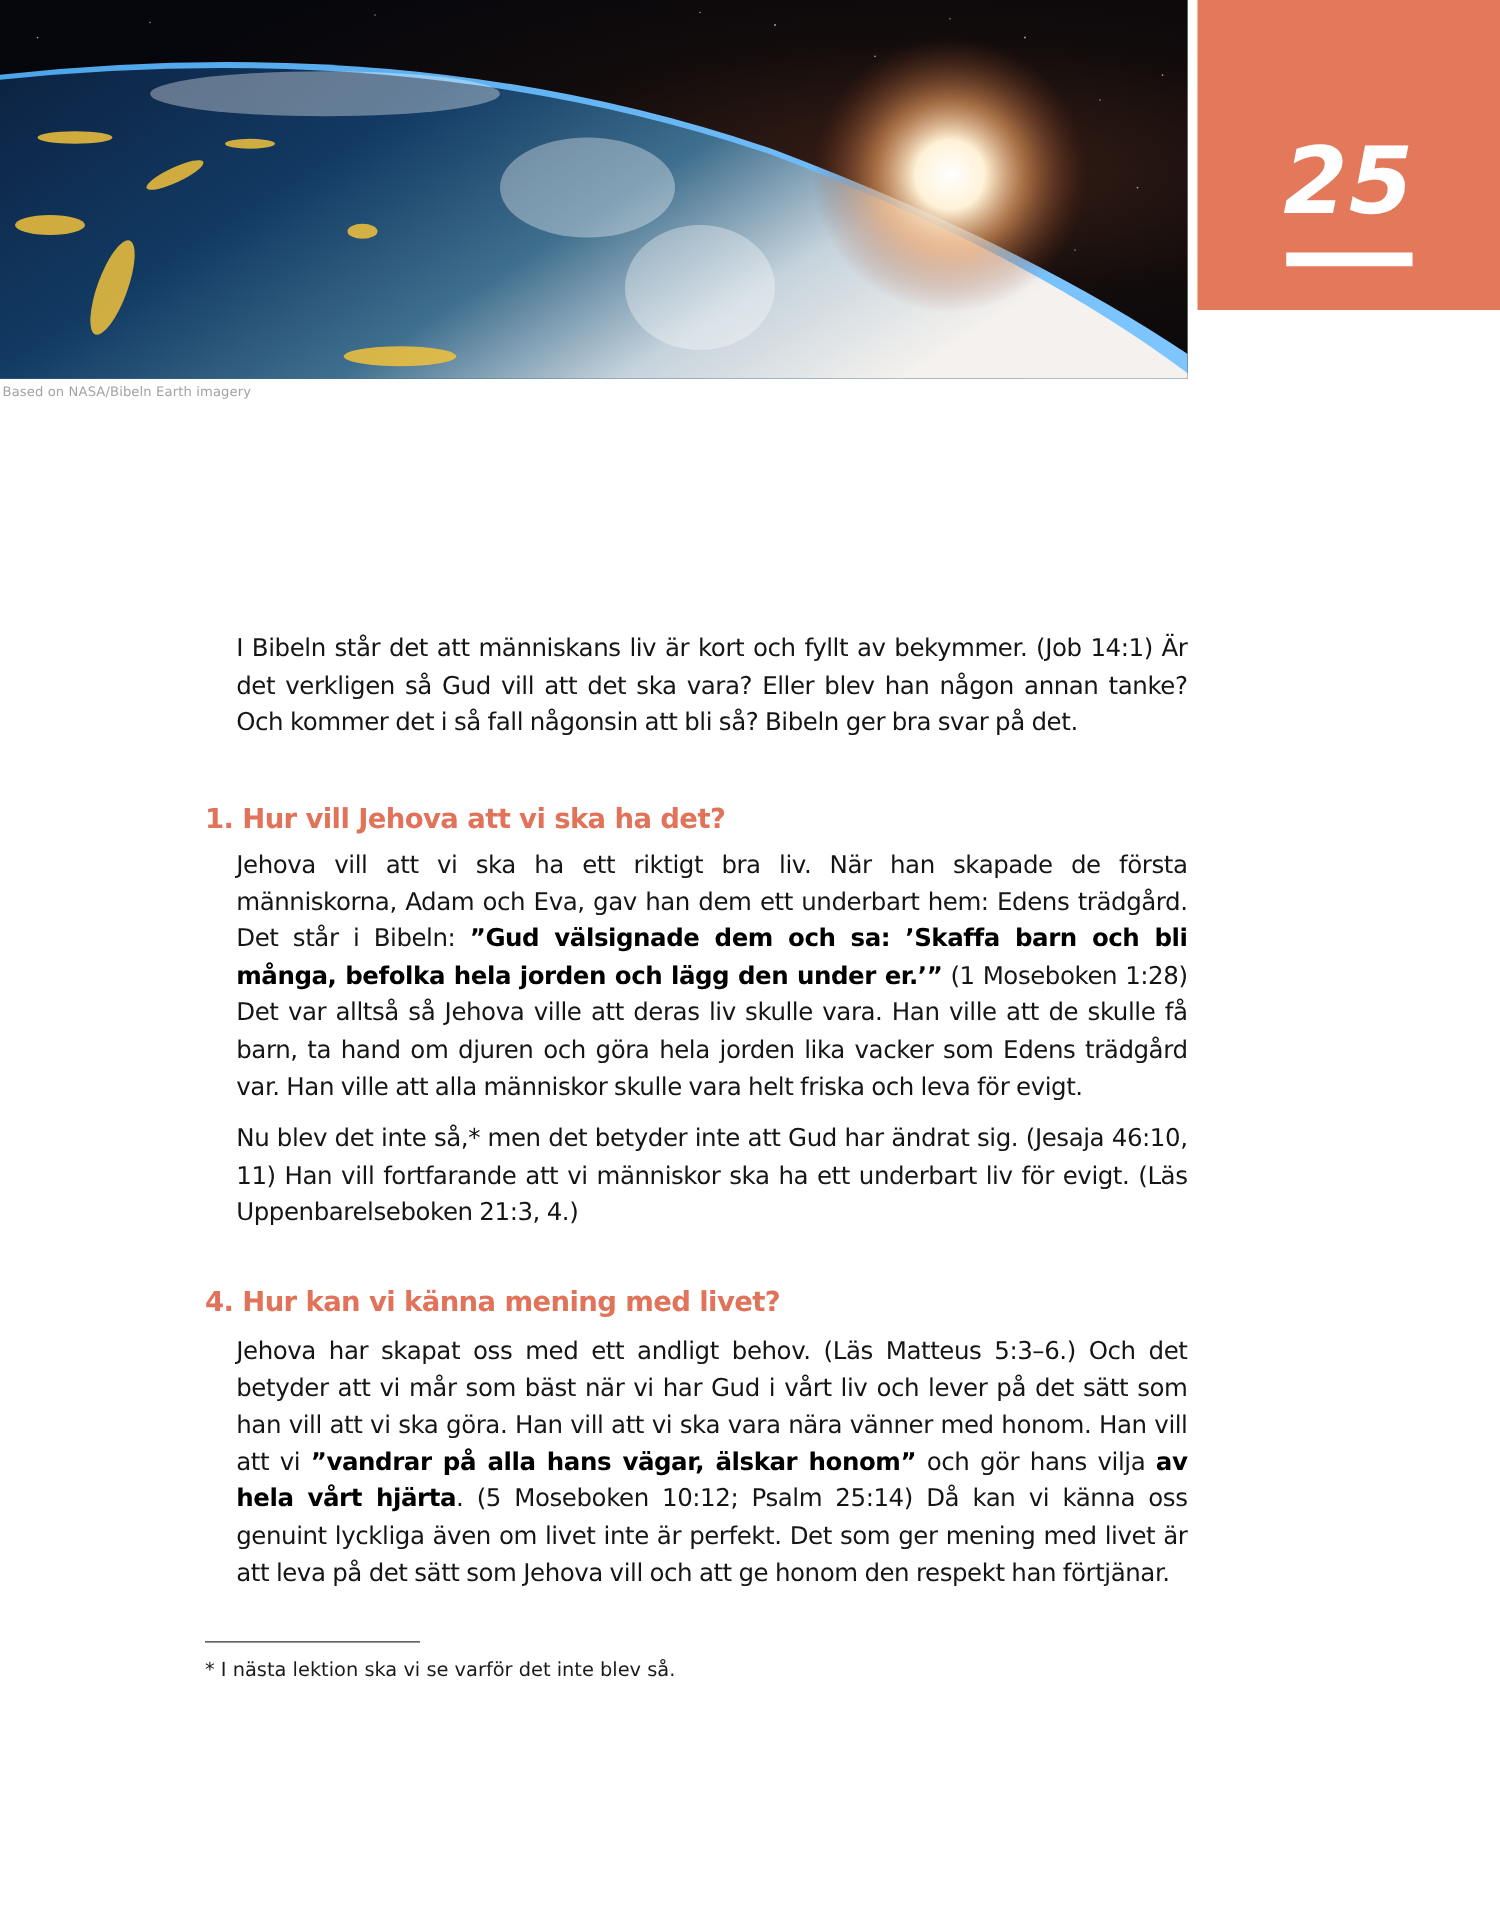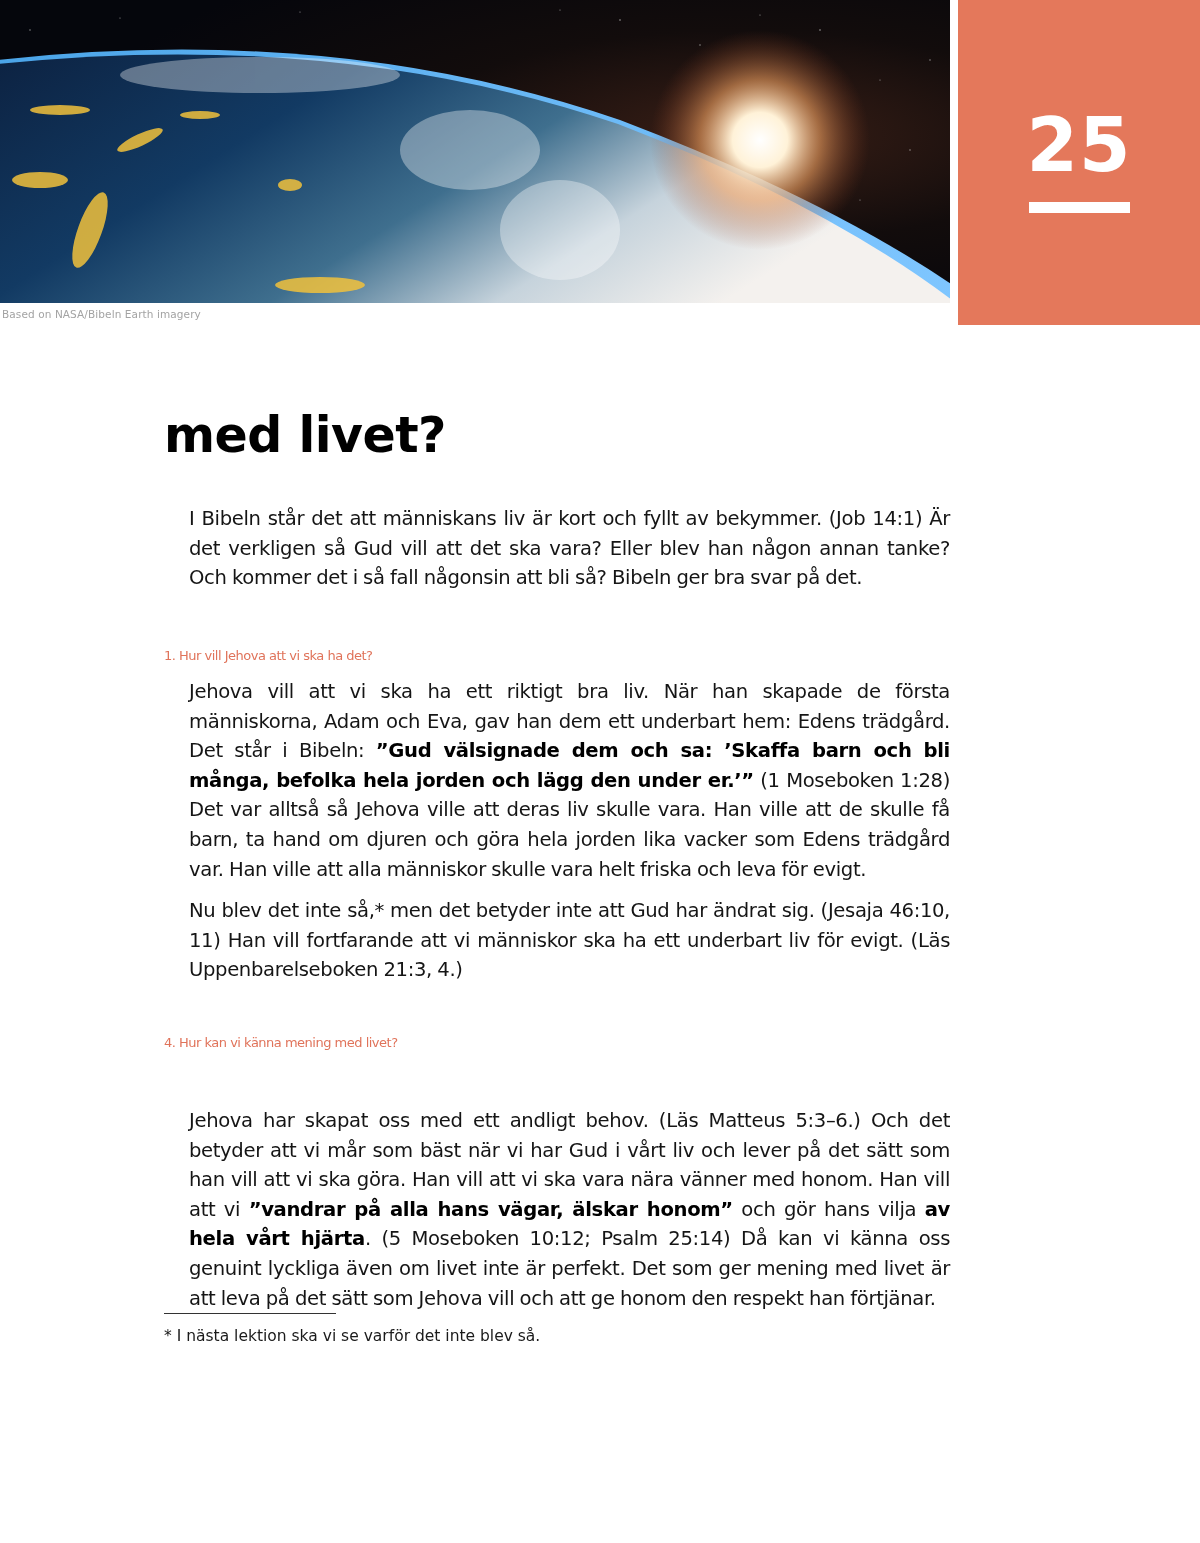--- a/index.html
+++ b/index.html
@@ -5,43 +5,43 @@
     html, body { margin: 0; padding: 0; background: #ffffff; }
     body { width: 1200px; height: 1543px; position: relative; overflow: hidden;
            font-family: "Liberation Sans", "DejaVu Sans", sans-serif; color: #1a1a1a; }
 
     
     .hero { position: absolute; left: 0; top: 0; width: 950px; height: 303px; overflow: hidden;
             background: #05060c; }
     .hero svg { display: block; width: 950px; height: 303px; }
 
     
-    .lesson-panel { position: absolute; left: 958px; top: 0; width: 242px; height: 325px;
-                    background: #e4785b; }
+    .lesson-panel { position: absolute; left: 958px; top: 0; width: 242px; height: 248px;
+                    background: #e4785b; font-style: italic; }
     .lesson-number { position: absolute; left: 0; width: 100%; top: 100px; text-align: center;
                      color: #ffffff; font-family: "DejaVu Sans", sans-serif; font-weight: bold;
                      font-size: 74px; line-height: 90px; letter-spacing: 1px; }
     .lesson-rule { position: absolute; left: 1029px; top: 202px; width: 101px; height: 11px; background: #ffffff; }
 
     .credit { position: absolute; left: 2px; top: 308px; font-size: 10.5px; color: #a3a3a3;
               font-family: "DejaVu Sans", sans-serif; letter-spacing: 0.1px; }
 
     
     .title { position: absolute; left: 164px; top: 352px; margin: 0; width: 600px;
              font-family: "DejaVu Sans", sans-serif; font-weight: bold; font-size: 49px;
              line-height: 56px; color: #000000; letter-spacing: -0.5px; }
 
     
     .para { position: absolute; left: 189px; width: 761px; margin: 0;
             font-family: "DejaVu Sans", sans-serif; font-size: 19.6px; line-height: 29.6px;
             text-align: justify; color: #151515; letter-spacing: -0.35px; word-spacing: -0.5px; }
     .para b { font-weight: bold; color: #000; }
 
     .q-heading { position: absolute; left: 164px; margin: 0; font-family: "DejaVu Sans", sans-serif;
-                 font-weight: normal; font-size: 13px; line-height: 26px; color: #e0735a;
+                 font-weight: bold; font-size: 22px; line-height: 26px; color: #e0735a;
                  letter-spacing: -0.5px; }
 
     .footnote-rule { position: absolute; left: 164px; top: 1313px; width: 172px; height: 1px; background: #333; }
     .footnote { position: absolute; left: 164px; top: 1325px; margin: 0; font-family: "DejaVu Sans", sans-serif;
                 font-size: 15.5px; line-height: 22px; color: #1a1a1a; }
   </style>
 </head>
 <body>
 
 <div class="hero">
@@ -107,32 +107,31 @@
 
 <div class="credit">Based on NASA/Bibeln Earth imagery</div>
 
 <div class="lesson-panel">
   <div class="lesson-number">25</div>
 </div>
 <div class="lesson-rule"></div>
 
 <h1 class="title">
   <br>
-  <span>med livet?</span>
 </h1>
 
 <p class="para" style="top:504px;">I Bibeln står det att människans liv är kort och fyllt av bekymmer. (Job 14:1) Är det verkligen så Gud vill att det ska vara? Eller blev han någon annan tanke? Och kommer det i så fall någonsin att bli så? Bibeln ger bra svar på det.</p>
 
 <h2 class="q-heading" style="top:643px;">1. Hur vill Jehova att vi ska ha det?</h2>
 <p class="para" style="top:677px;">
   <span>Jehova vill att vi ska ha ett riktigt bra liv. När han skapade de första människorna, Adam och Eva, gav han dem ett underbart hem: Edens trädgård. Det står i Bibeln: </span><b>”Gud välsignade dem och sa: ’Skaffa barn och bli många, befolka hela jorden och lägg den under er.’”</b><span> (1 Moseboken 1:28) Det var alltså så Jehova ville att deras liv skulle vara. Han ville att de skulle få barn, ta hand om djuren och göra hela jorden lika vacker som Edens trädgård var. Han ville att alla människor skulle vara helt friska och leva för evigt.</span>
 </p>
 <p class="para" style="top:896px;">
   <span>Nu blev det inte så,* men det betyder inte att Gud har ändrat sig. (Jesaja 46:10, 11) Han vill fortfarande att vi människor ska ha ett underbart liv för evigt. (Läs Uppenbarelseboken 21:3, 4.)</span>
 </p>
 
 <h2 class="q-heading" style="top:1030px;">4. Hur kan vi känna mening med livet?</h2>
-<p class="para" style="top:1066px;margin-top:40px;">
+<p class="para" style="top:1066px;">
   <span>Jehova har skapat oss med ett andligt behov. (Läs Matteus 5:3–6.) Och det betyder att vi mår som bäst när vi har Gud i vårt liv och lever på det sätt som han vill att vi ska göra. Han vill att vi ska vara nära vänner med honom. Han vill att vi </span><b>”vandrar på alla hans vägar, älskar honom”</b><span> och gör hans vilja </span><b>av hela vårt hjärta</b><span>. (5 Moseboken 10:12; Psalm 25:14) Då kan vi känna oss genuint lyckliga även om livet inte är perfekt. Det som ger mening med livet är att leva på det sätt som Jehova vill och att ge honom den respekt han förtjänar.</span>
 </p>
 
 <div class="footnote-rule"></div>
 <p class="footnote">* I nästa lektion ska vi se varför det inte blev så.</p>
 
 </body></html>

